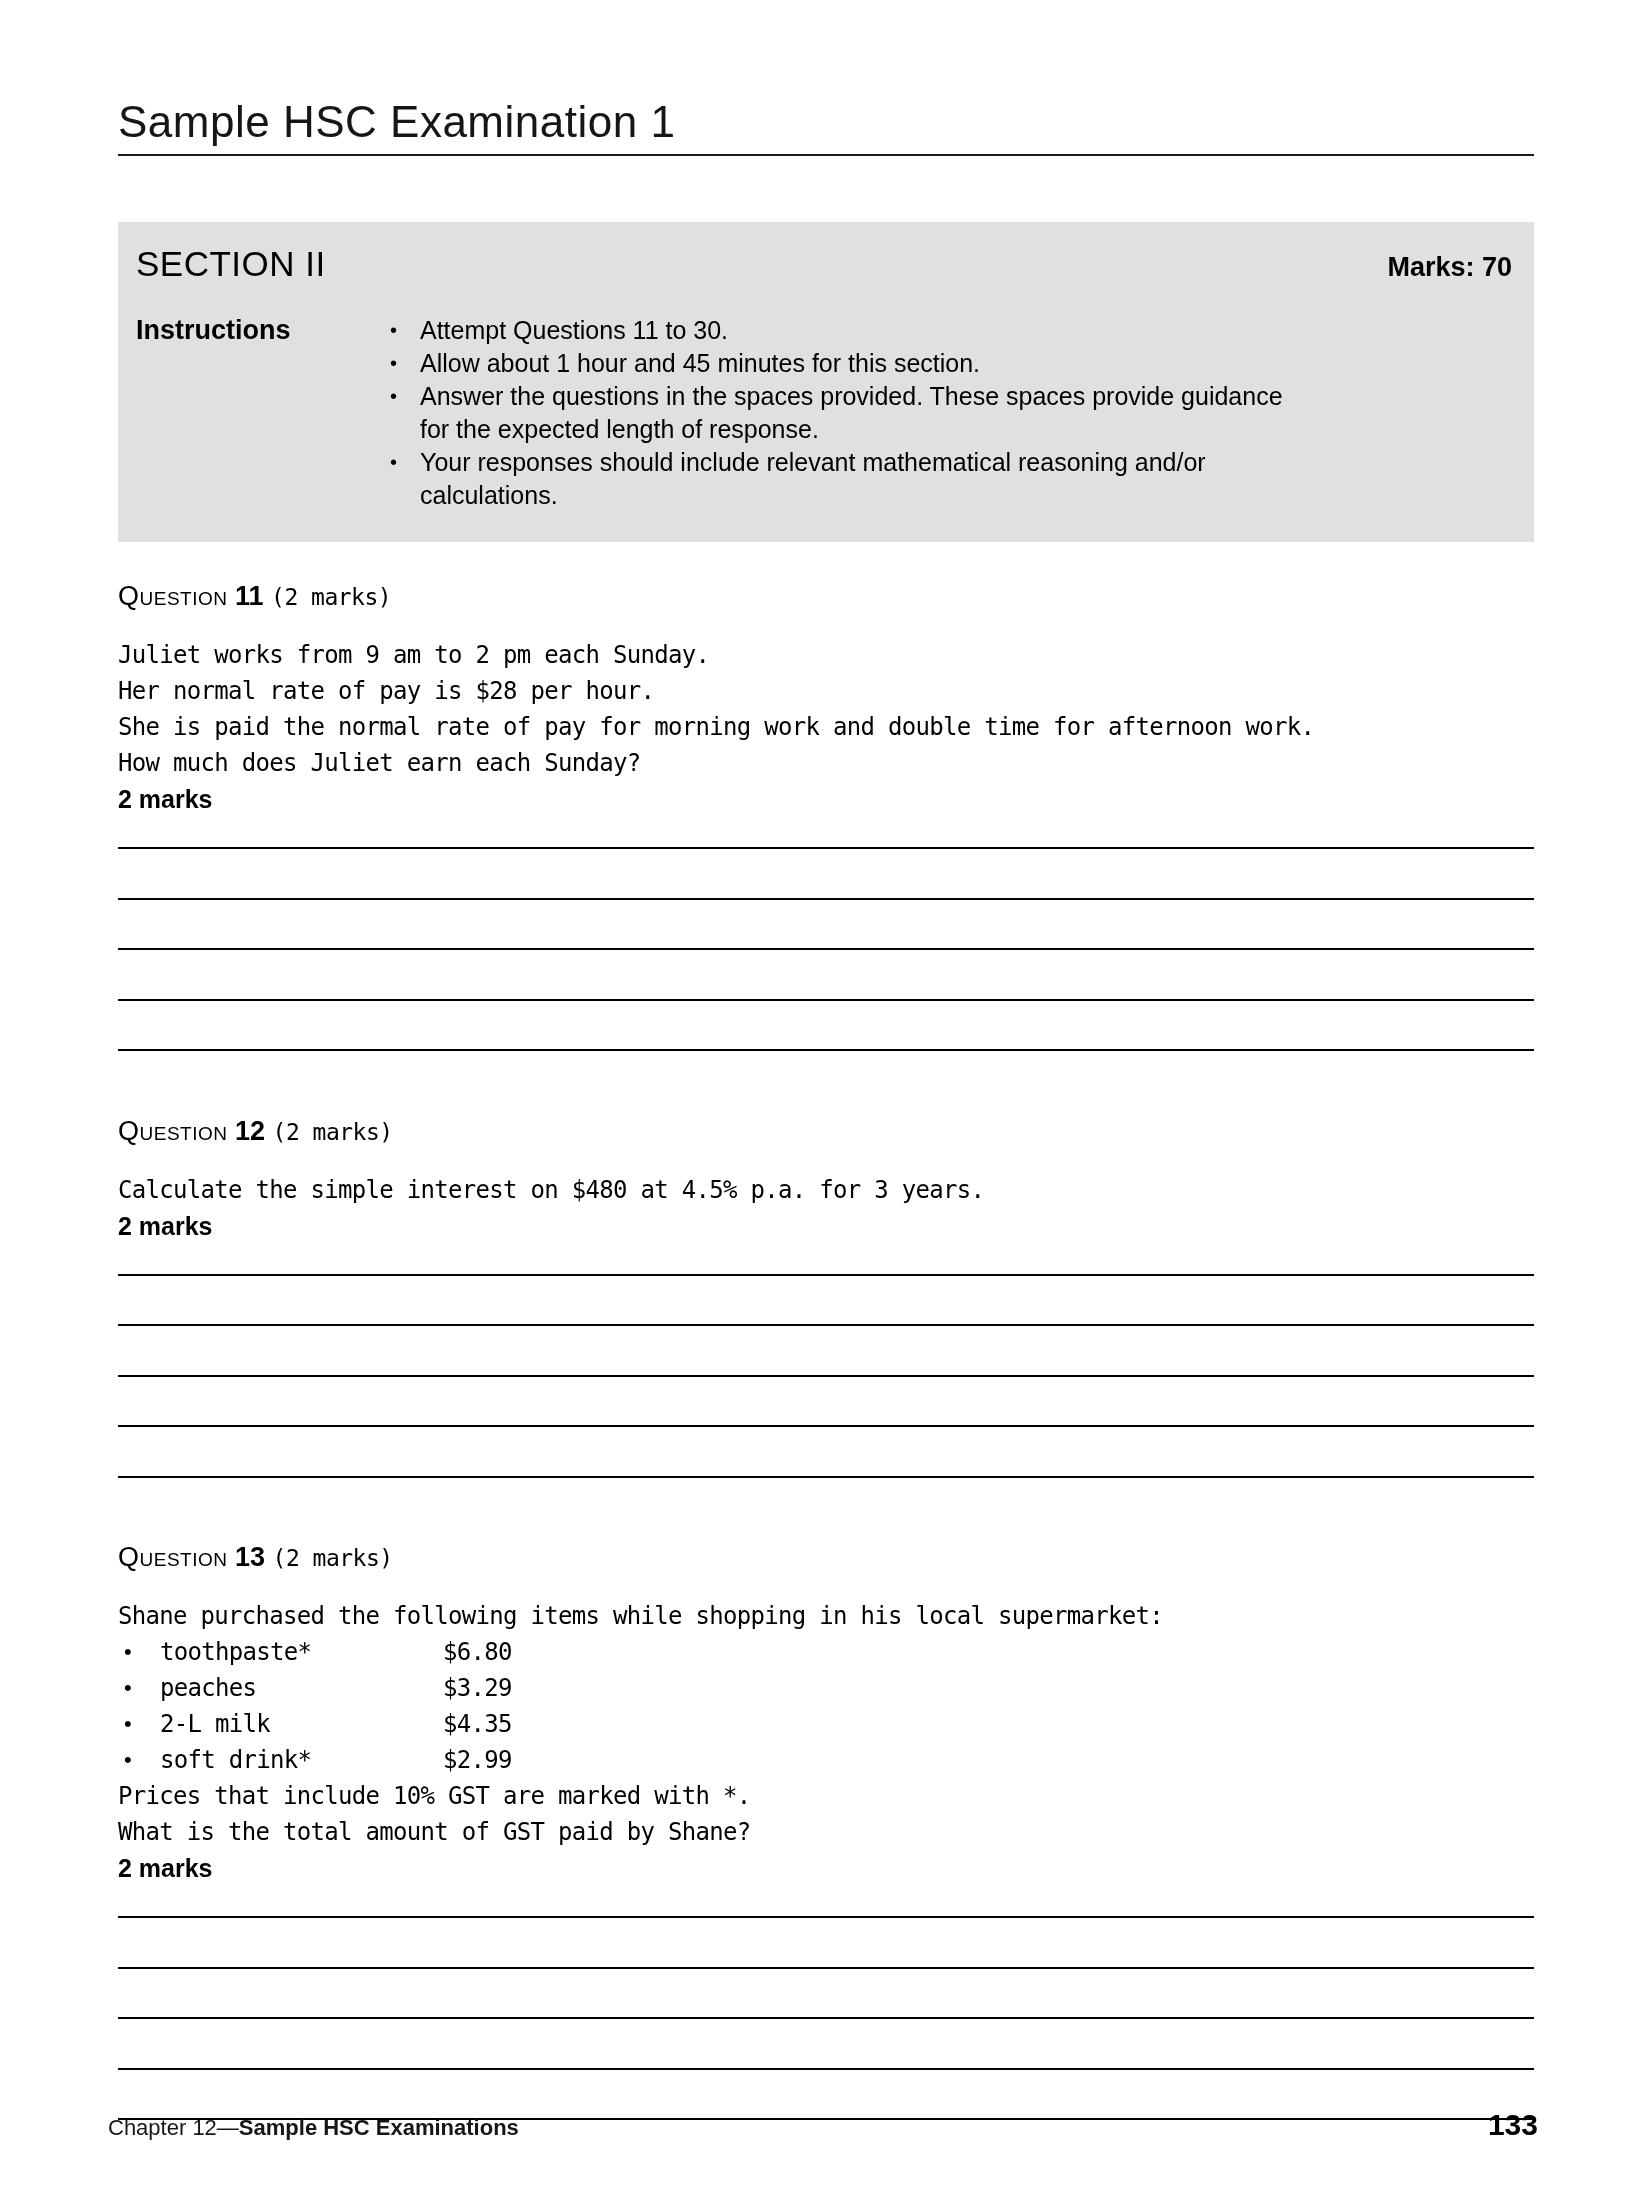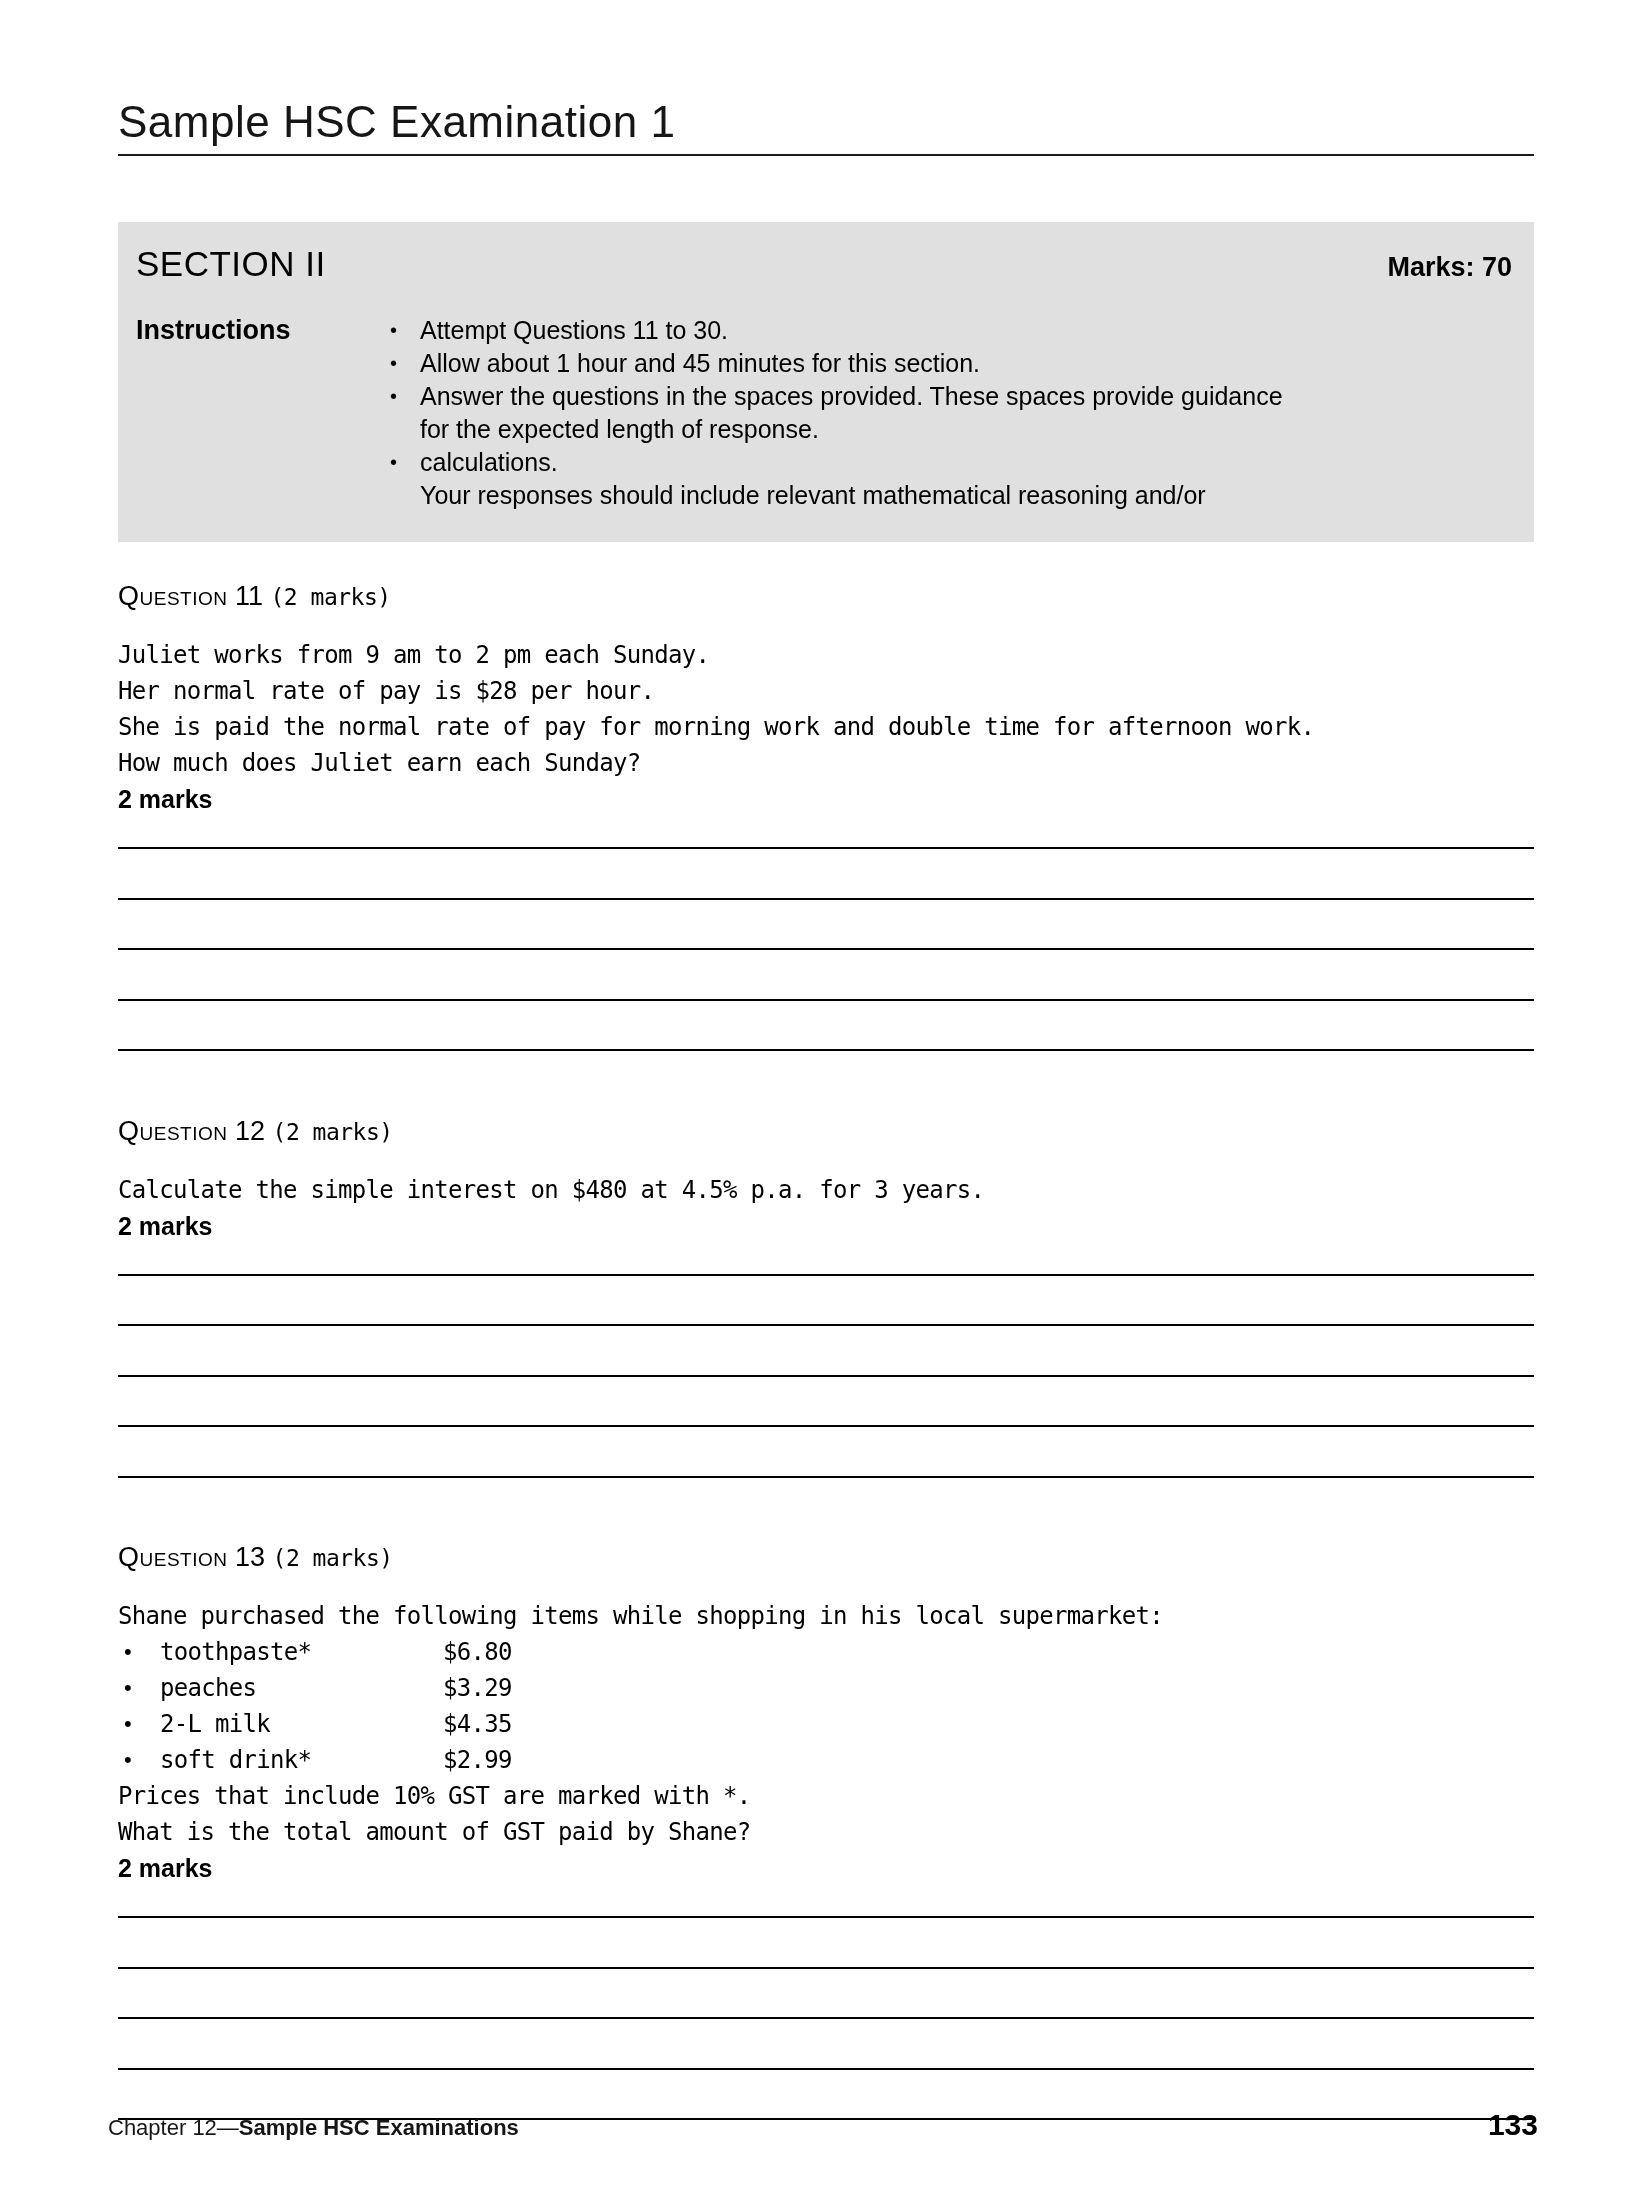--- a/index.html
+++ b/index.html
@@ -74,21 +74,21 @@
   .bullet-lines { flex: 1; }
   
   .question { margin-top: 15px; }
   .question.first { margin-top: 38px; }
   .q-heading {
     font-size: 27px;
     line-height: 32px;
     margin-bottom: 24px;
   }
   .q-word { font-variant: small-caps; letter-spacing: 0.5px; }
-  .q-num { font-weight: 400; }
+  .q-num { font-weight: 700; }
   .q-marks-note {
     font-family: "DejaVu Sans Mono", monospace;
     font-size: 23px;
     letter-spacing: -0.5px;
   }
   .q-body {
     font-family: "DejaVu Sans Mono", monospace;
     font-size: 24px;
     letter-spacing: -0.7px;
     line-height: 36px;
@@ -164,22 +164,22 @@
           <li class="instr-item">
             <span class="dot">•</span>
             <div class="bullet-lines">
               <div class="instr-line">Answer the questions in the spaces provided. These spaces provide guidance</div>
               <div class="instr-line">for the expected length of response.</div>
             </div>
           </li>
           <li class="instr-item">
             <span class="dot">•</span>
             <div class="bullet-lines">
+              <div class="instr-line">Your responses should include relevant mathematical reasoning and/or</div>
               <div class="instr-line">calculations.</div>
-              <div class="instr-line">Your responses should include relevant mathematical reasoning and/or</div>
             </div>
           </li>
         </ul>
     </div>
   </section>
 
   <main id="questions">
       <section class="question first">
         <div class="q-heading"><span class="q-word">Question</span> <span class="q-num">11</span> <span class="q-marks-note">(2 marks)</span></div>
         <div class="q-body">

